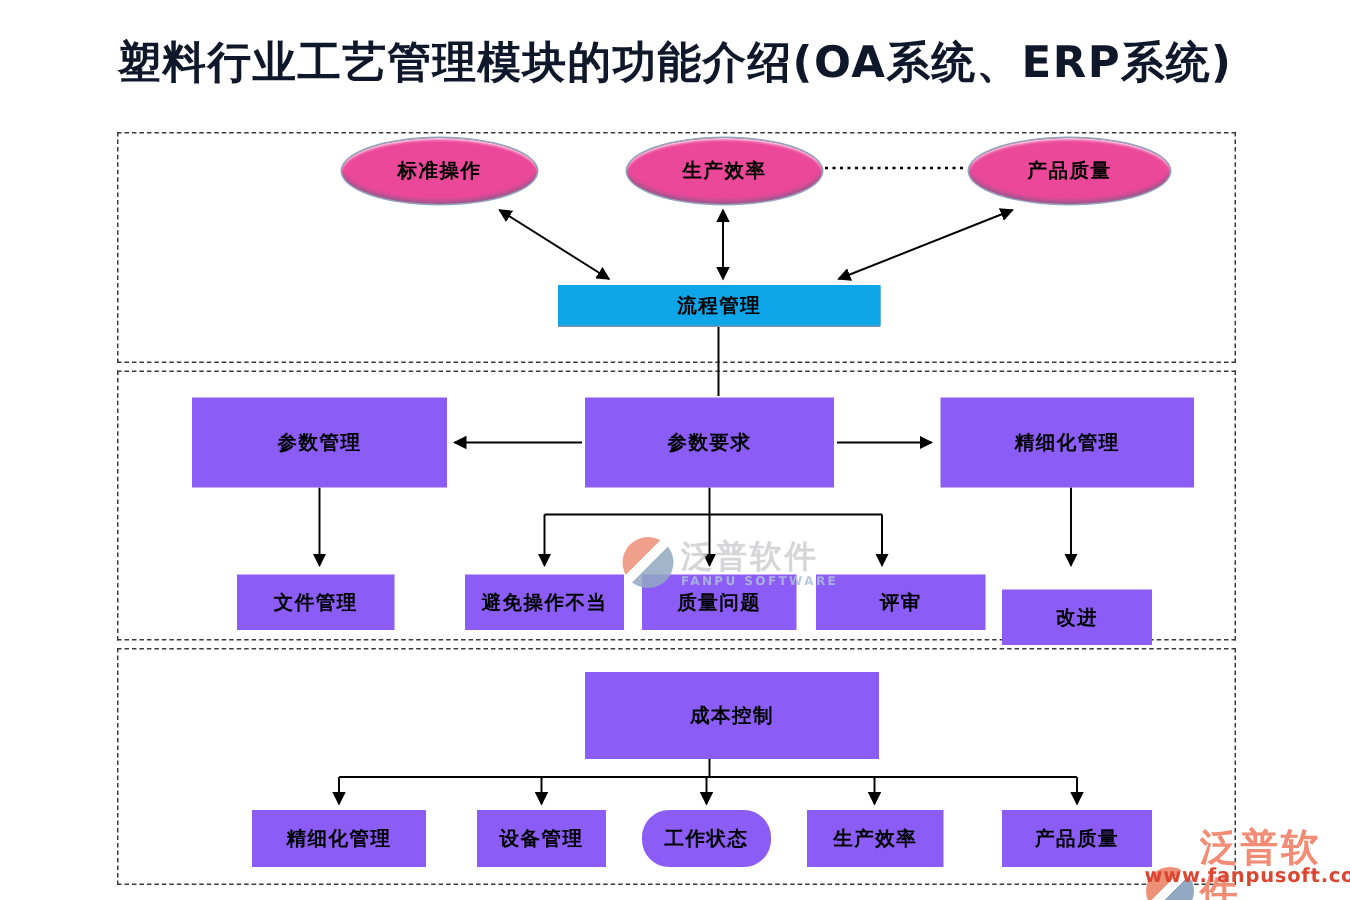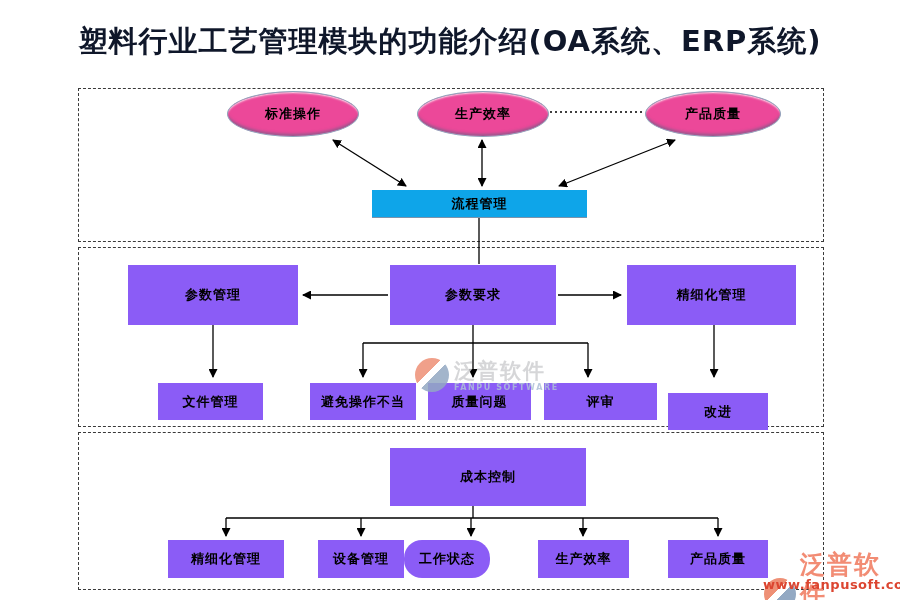--- a/index.html
+++ b/index.html
@@ -123,21 +123,21 @@
 
 <div class="shape box" style="left:390px;top:448px;width:196px;height:58px;">
     <span>成本控制</span>
   </div>
 <div class="shape box" style="left:168px;top:540px;width:116px;height:38px;">
     <span>精细化管理</span>
   </div>
 <div class="shape box" style="left:318px;top:540px;width:86px;height:38px;">
     <span>设备管理</span>
   </div>
-<div class="shape box" style="left:404px;top:540px;width:86px;height:38px;border-radius:18px;">
+<div class="shape box" style="left:428px;top:540px;width:86px;height:38px;border-radius:18px;">
     <span>工作状态</span>
   </div>
 <div class="shape box" style="left:538px;top:540px;width:91px;height:38px;">
     <span>生产效率</span>
   </div>
 <div class="shape box" style="left:668px;top:540px;width:100px;height:38px;">
     <span>产品质量</span>
   </div>
 
 <div class="wm wm-center" style="left:415px;top:358px;opacity:.85;">

